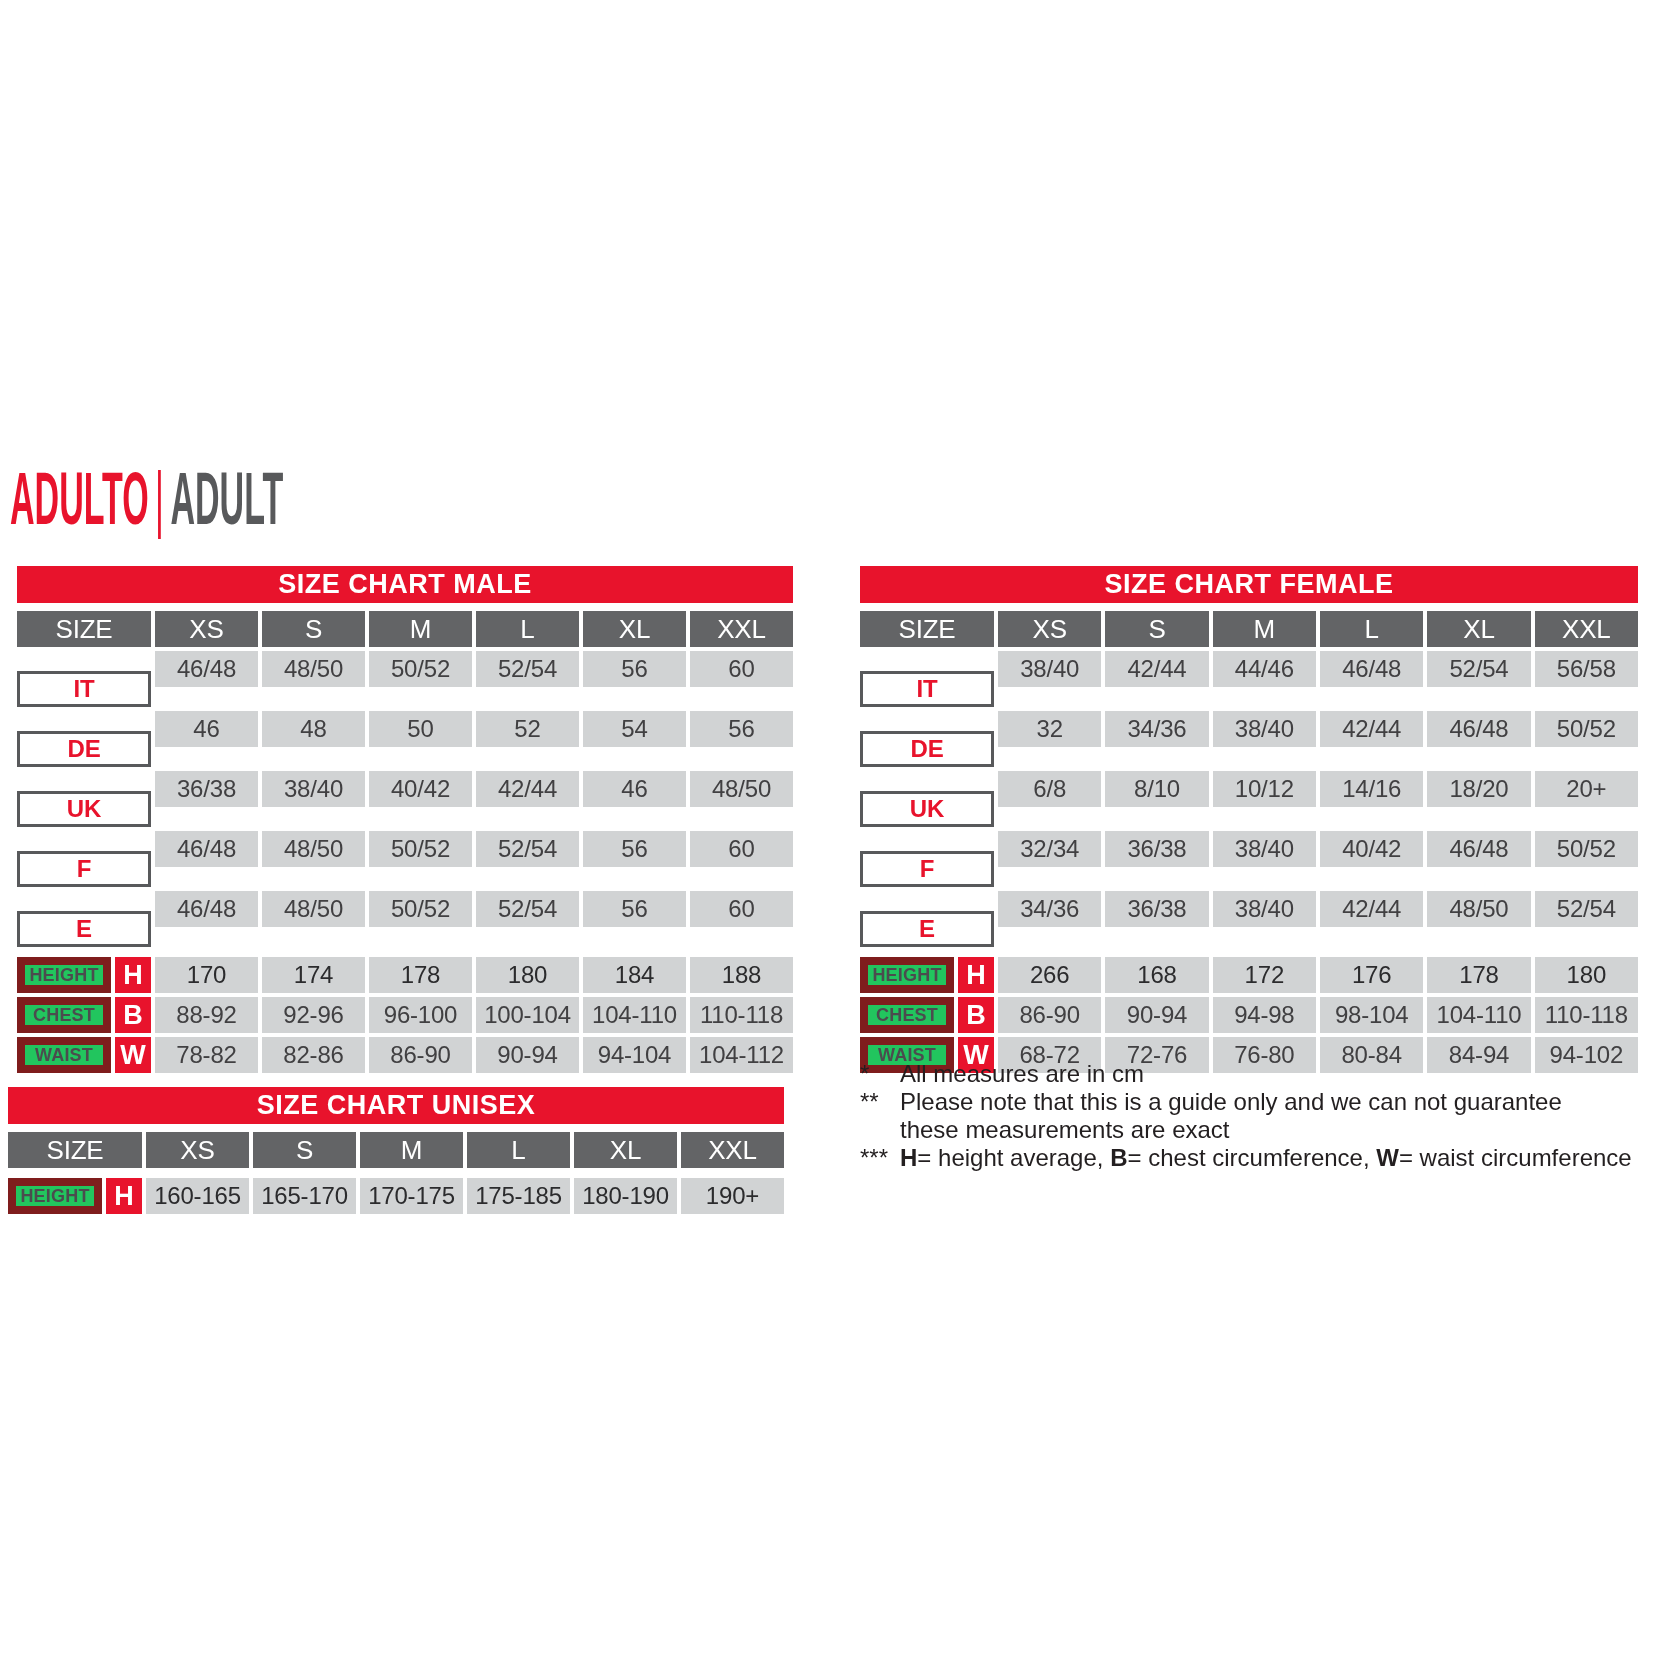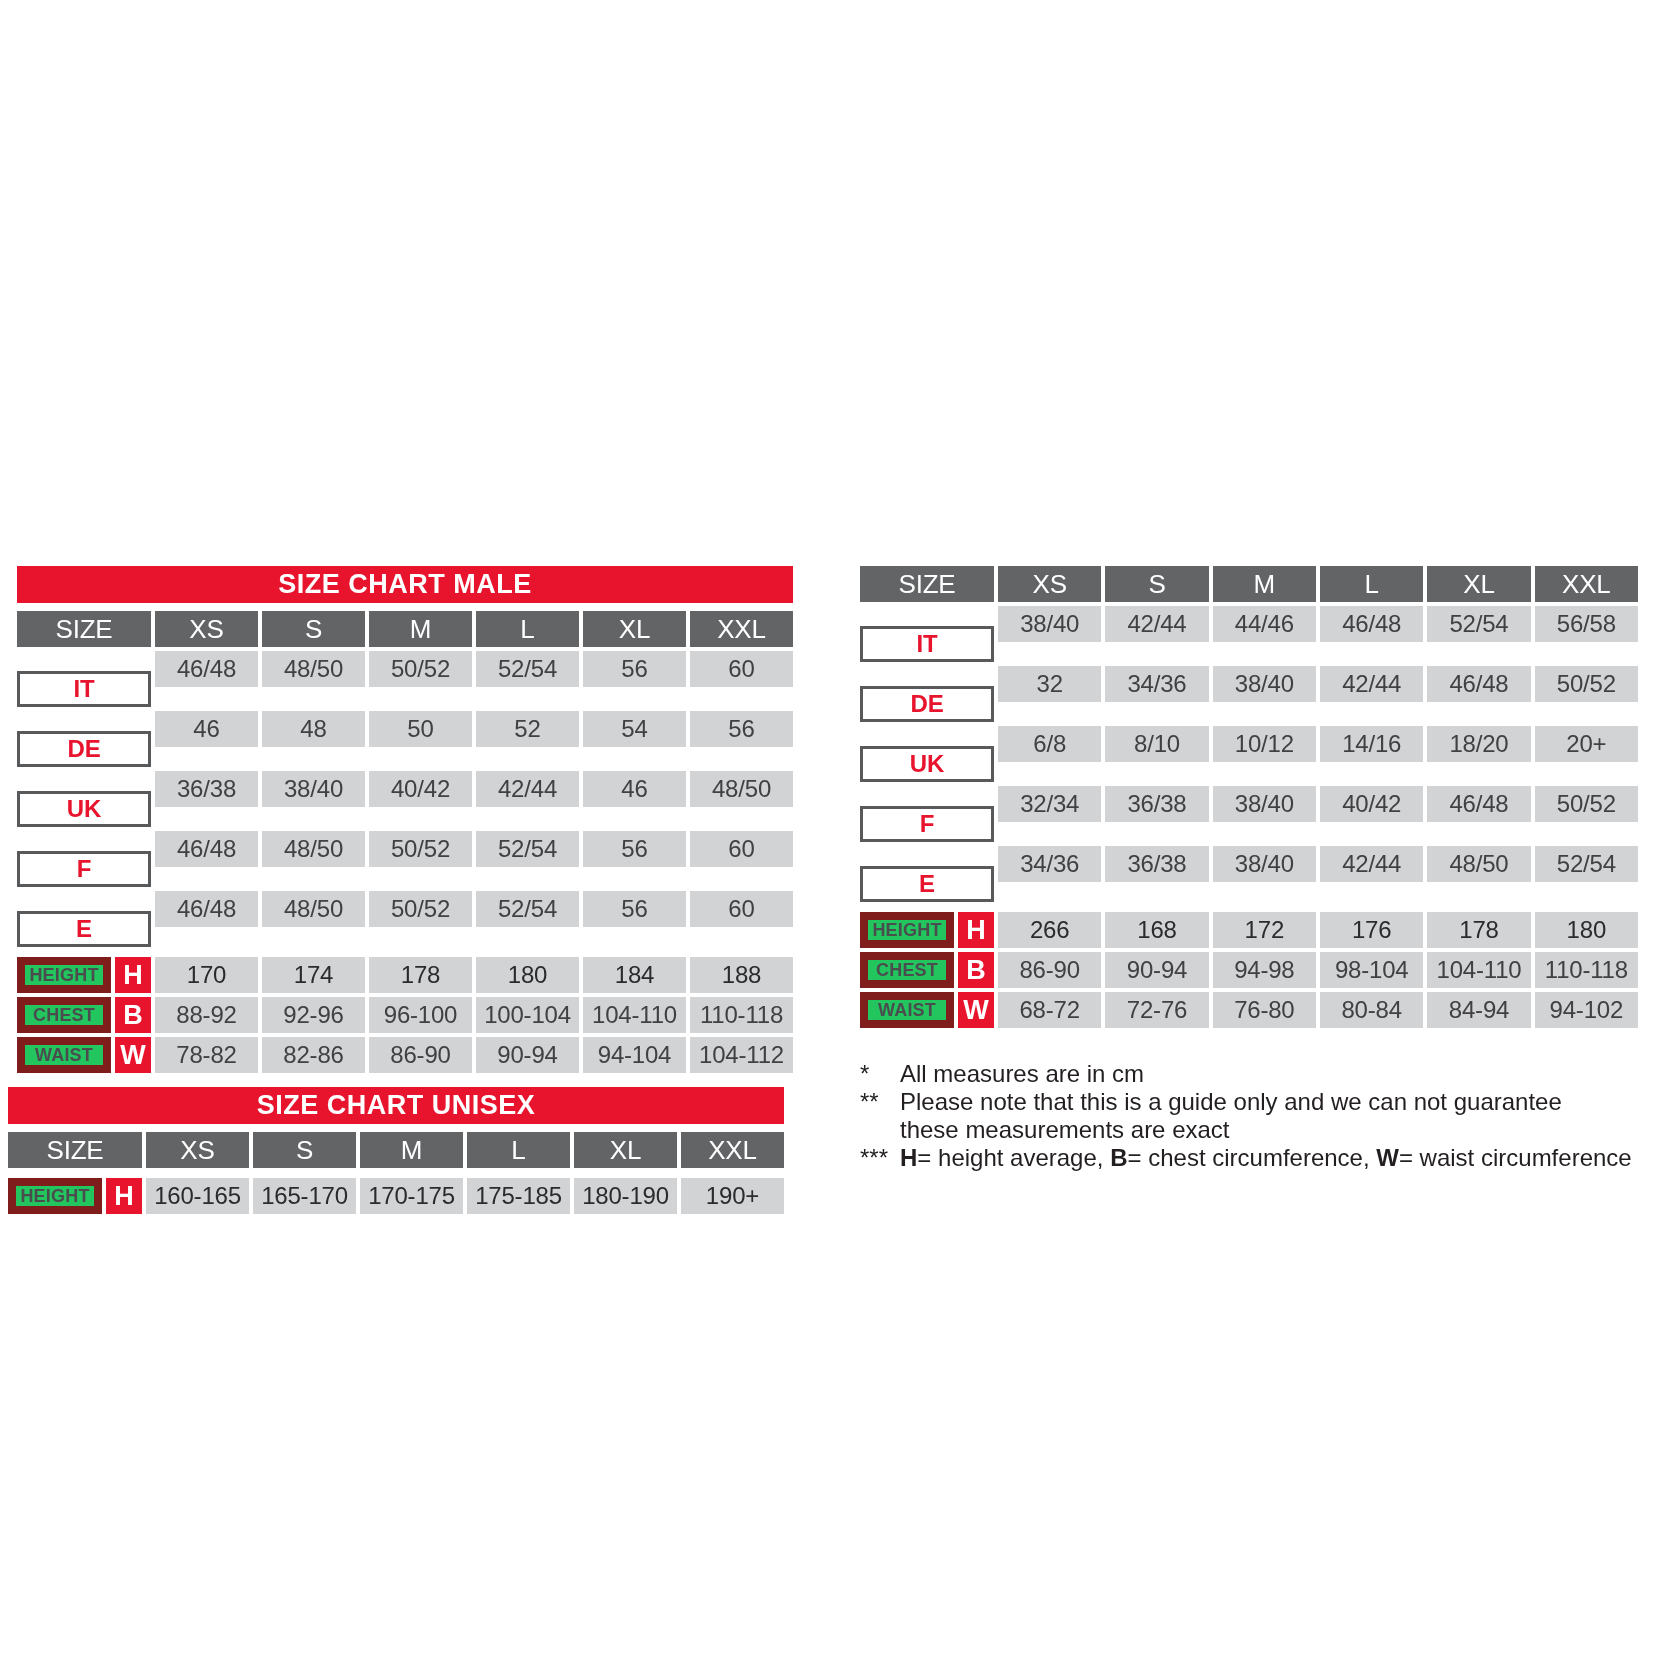--- a/index.html
+++ b/index.html
@@ -45,20 +45,25 @@
   .fmarker{flex:0 0 40px;}
   .ftext{flex:1;white-space:pre-line;}
   .footnote-row:last-child .ftext{white-space:nowrap;}
   .fbold{font-weight:bold;}
 </style>
 </head>
 <body>
 
 <div class="page">
 
+  <header class="title">
+    <div class="title-inner">
+      <span class="t-red">ADULTO</span><span class="t-sep">|</span><span class="t-gray">ADULT</span>
+    </div>
+  </header>
 
   <section class="size-table" id="table-male">
       <div class="bar">SIZE CHART MALE</div>
       <div class="grid">
         <div class="cell hcell">SIZE</div>
         <div class="cell hcell">XS</div>
         <div class="cell hcell">S</div>
         <div class="cell hcell">M</div>
         <div class="cell hcell">L</div>
         <div class="cell hcell">XL</div>
@@ -126,20 +131,21 @@
         </div>
         <div class="cell dcell">78-82</div>
         <div class="cell dcell">82-86</div>
         <div class="cell dcell">86-90</div>
         <div class="cell dcell">90-94</div>
         <div class="cell dcell">94-104</div>
         <div class="cell dcell">104-112</div>
       </div>
     </section>
   <section class="size-table" id="table-female">
+      <div class="bar">SIZE CHART FEMALE</div>
       <div class="grid">
         <div class="cell hcell">SIZE</div>
         <div class="cell hcell">XS</div>
         <div class="cell hcell">S</div>
         <div class="cell hcell">M</div>
         <div class="cell hcell">L</div>
         <div class="cell hcell">XL</div>
         <div class="cell hcell">XXL</div>
         <div class="cell lcell">IT</div>
         <div class="cell dcell">38/40</div>

